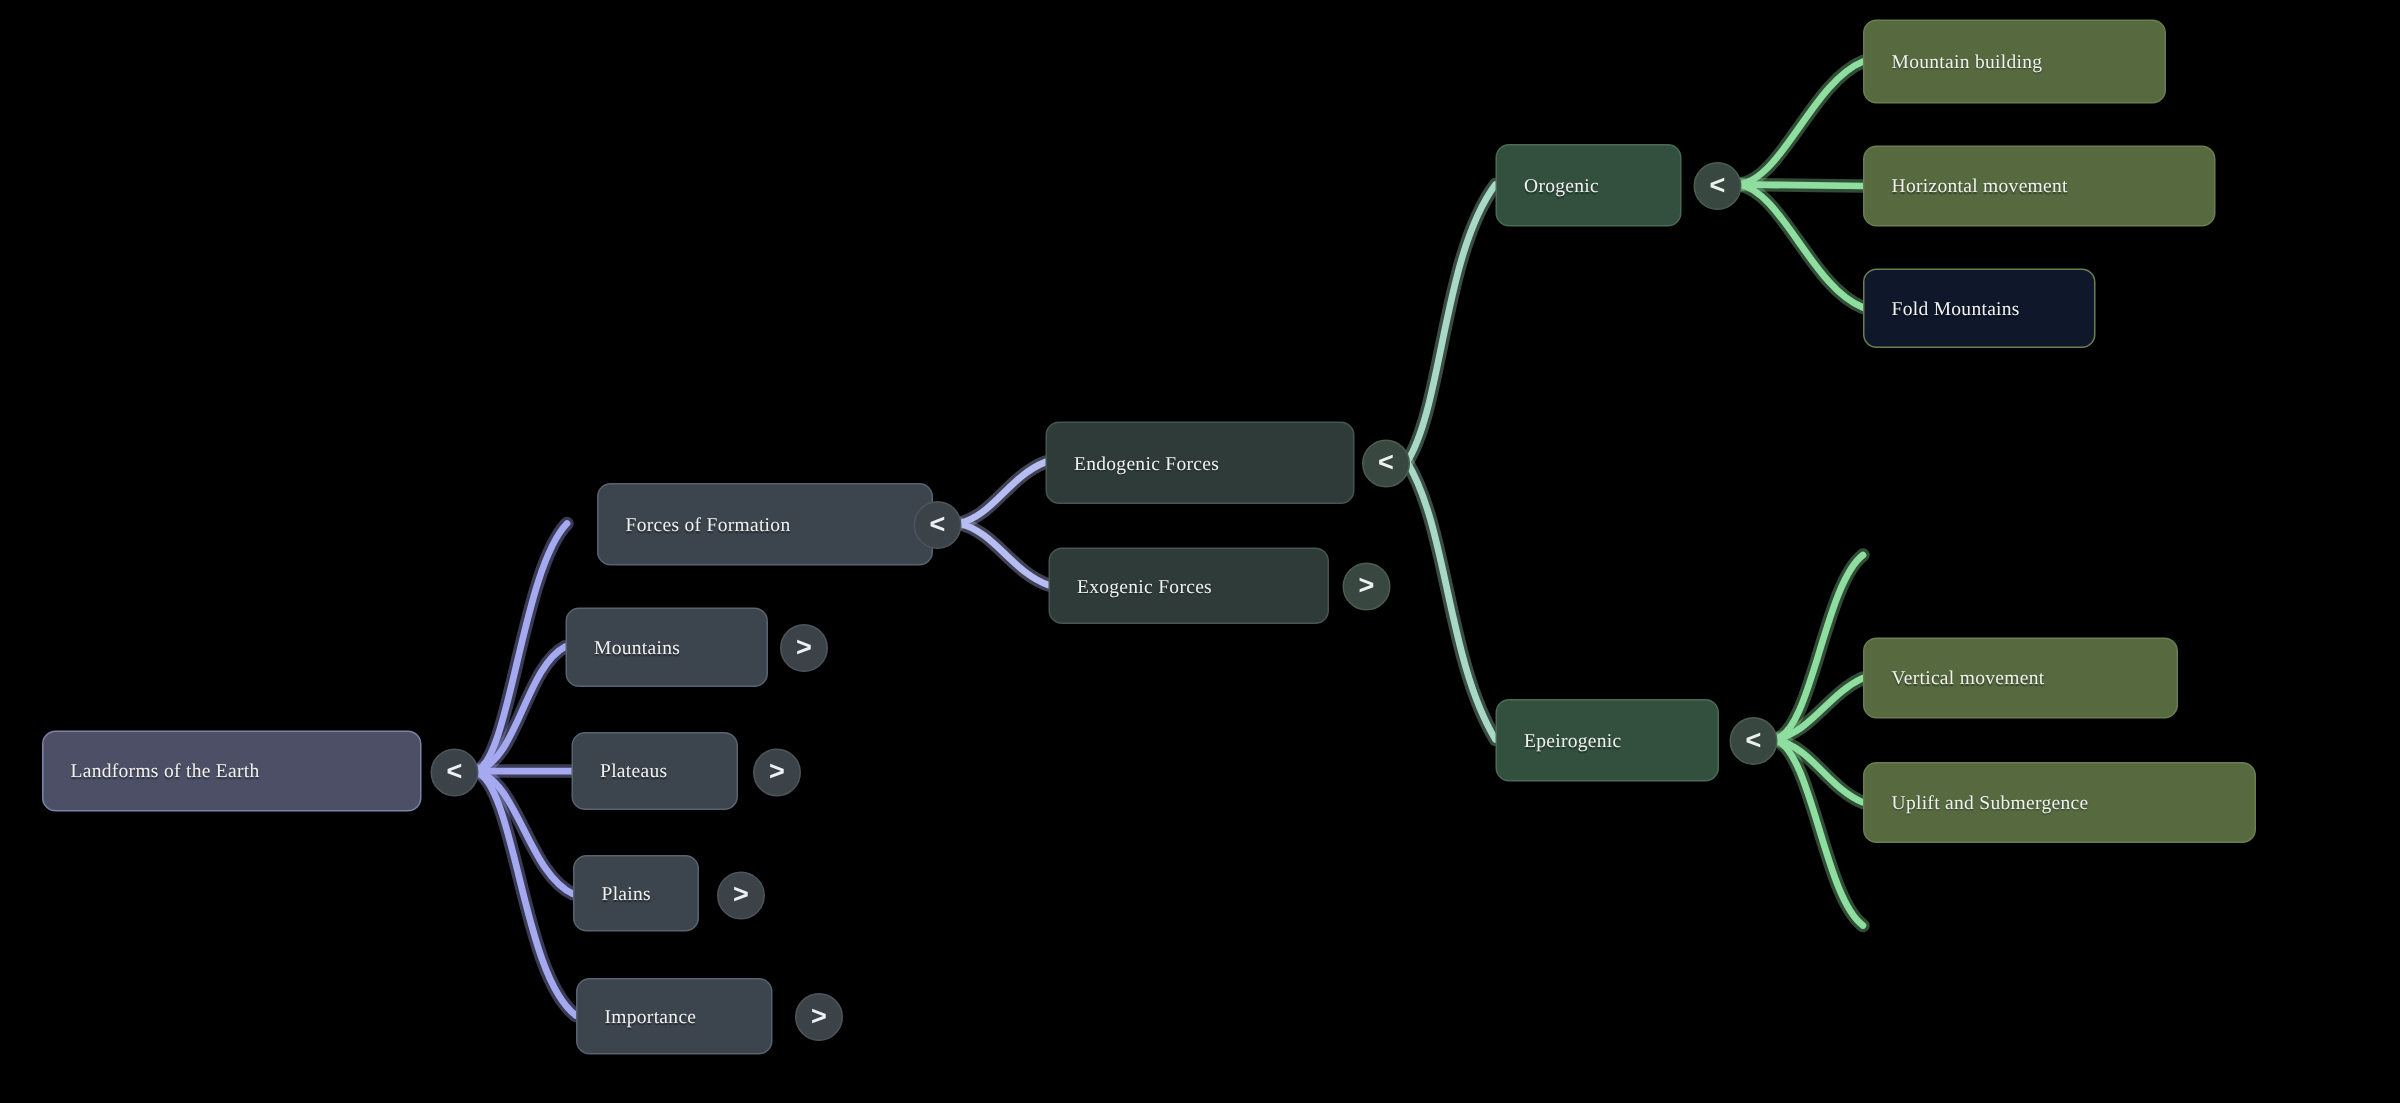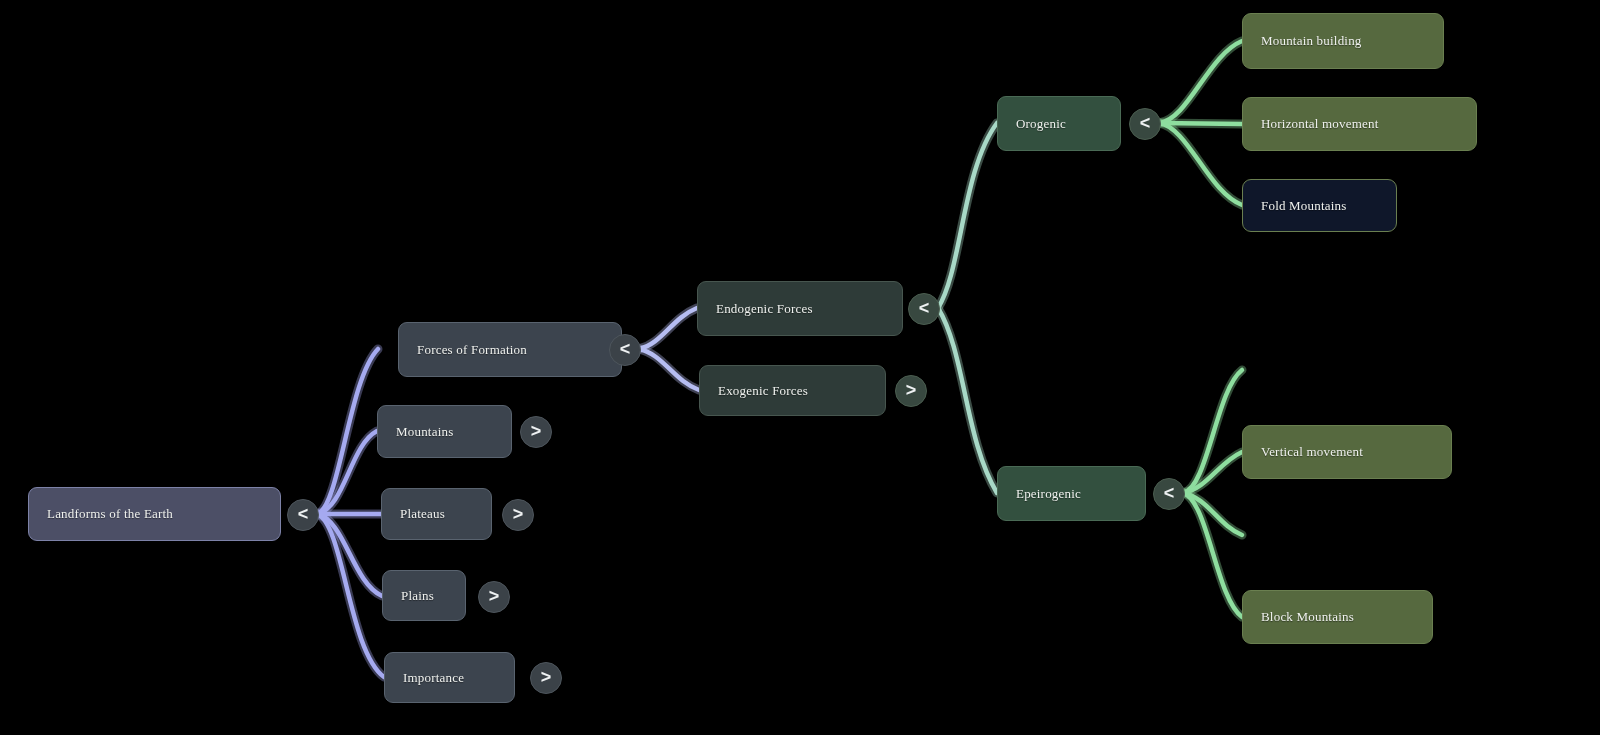--- a/index.html
+++ b/index.html
@@ -216,18 +216,18 @@
 
   <div class="node node-leaf" id="node-fold_mountains" style="left: 1242px; top: 179px; width: 155px; height: 53px; background: #0f172a; border-color: rgb(106, 127, 80);">
     <span class="node-label">Fold Mountains</span>
   </div>
 
 
   <div class="node node-leaf" id="node-vertical_movement" style="left: 1242px; top: 425px; width: 210px; height: 54px; background: rgb(86, 105, 63); border-color: rgb(106, 127, 80);">
     <span class="node-label">Vertical movement</span>
   </div>
 
-
-  <div class="node node-leaf" id="node-block_mountains" style="left: 1242px; top: 590px; width: 191px; height: 54px; background: rgb(86, 105, 63); border-color: rgb(106, 127, 80);">
-    <span class="node-label">Block Mountains</span>
-  </div>
+  <div class="node node-leaf" id="node-uplift_and_submergence" style="left: 1242px; top: 508px; width: 262px; height: 54px; background: rgb(86, 105, 63); border-color: rgb(106, 127, 80);">
+    <span class="node-label">Uplift and Submergence</span>
+  </div>
+
 
 </div>
 
 </body></html>

